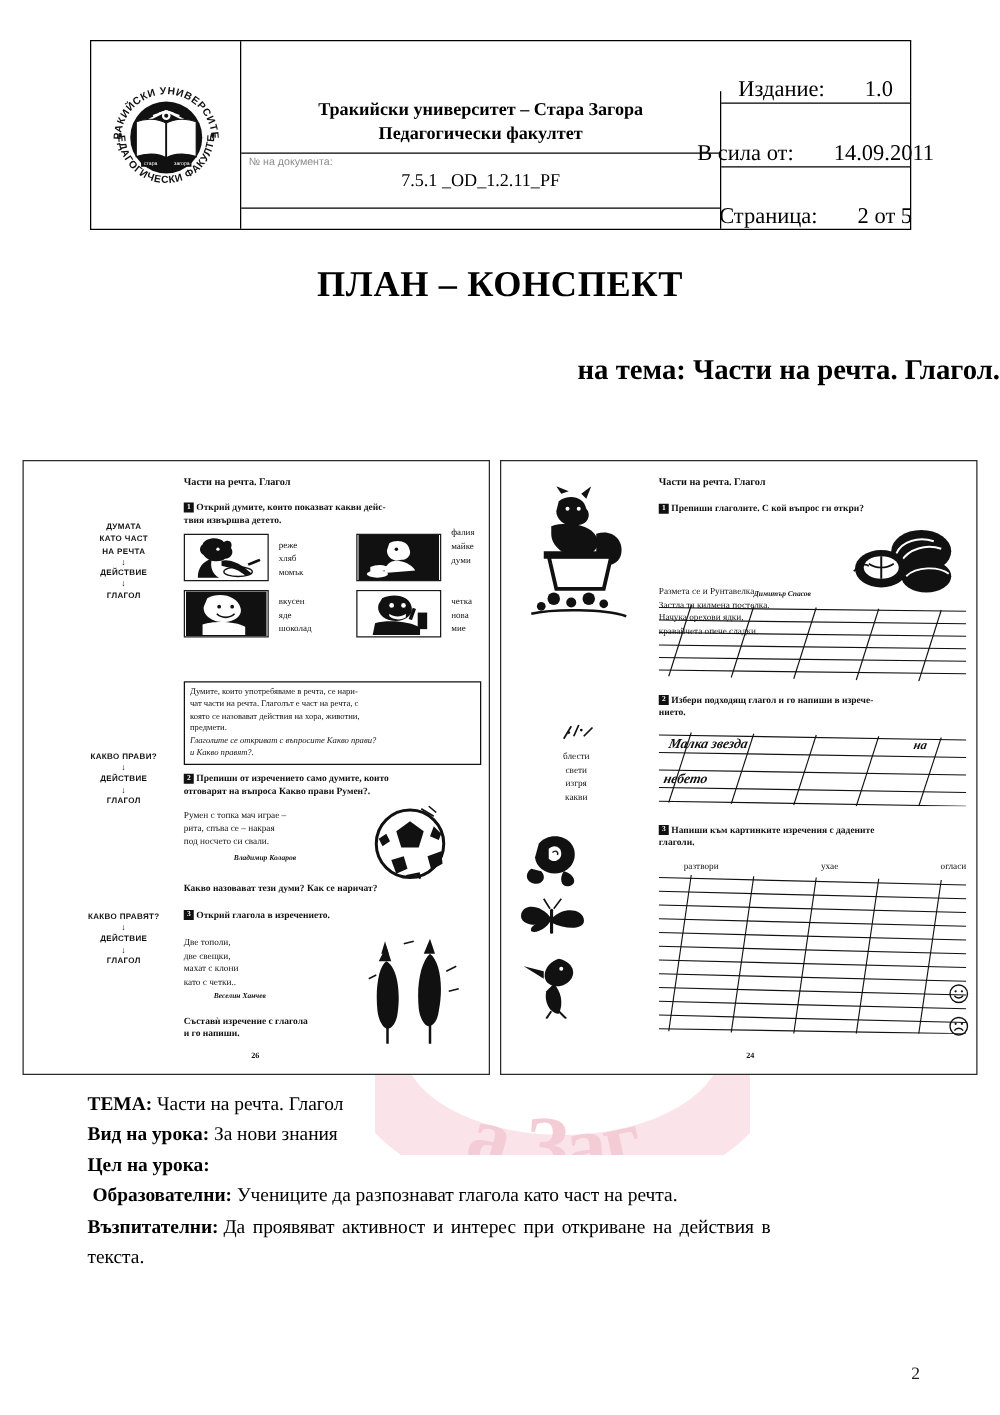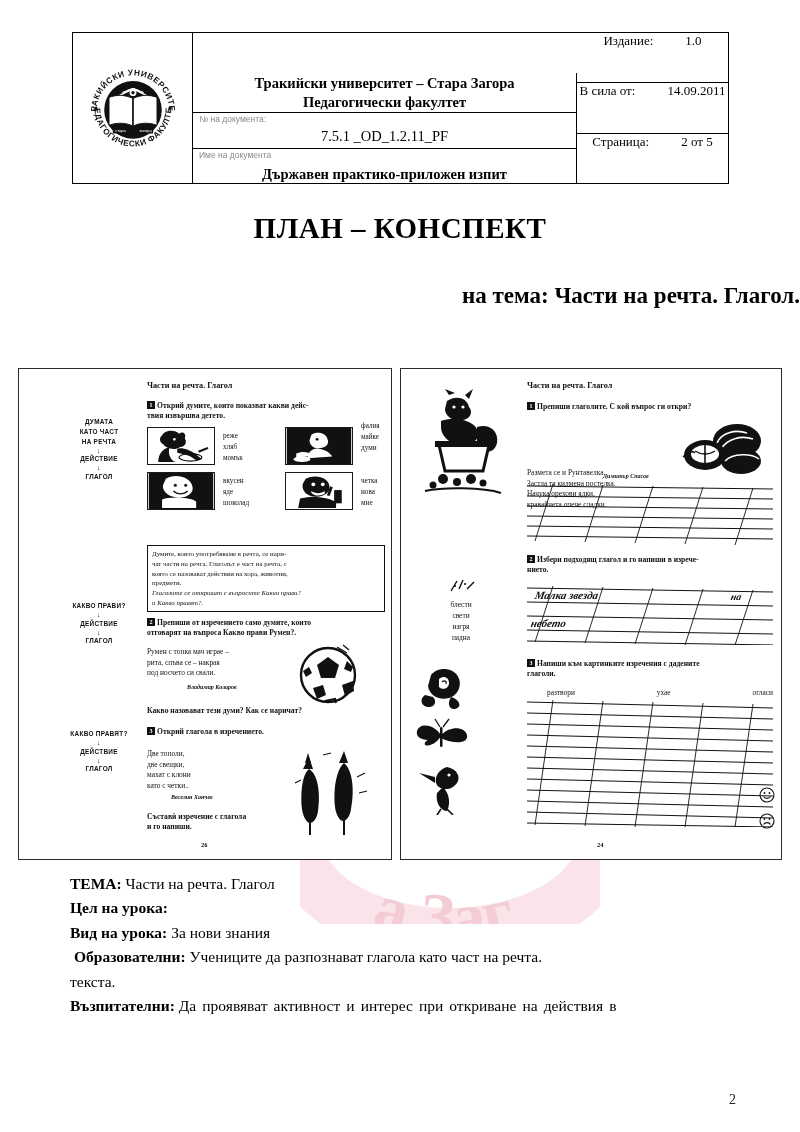--- a/index.html
+++ b/index.html
@@ -56,22 +56,22 @@
   .tiny-label {
     font-size: 8.5px; color: #8a8a8a; line-height: 1.1;
     font-family: "Liberation Sans", sans-serif;
   }
   .cell-value {
     text-align: center; font-size: 14.5px; padding-top: 3px;
   }
   .cell-value.b { font-weight: bold; }
   .hdr-right .rcell {
     flex: 1 1 0;
-    display: flex; align-items: flex-start; justify-content: center;
-    font-size: 13px;
+    display: flex; align-items: flex-end; justify-content: center;
+    font-size: 18px;
     border-bottom: 1.3px solid #000;
     white-space: nowrap;
     gap: 26px;
   }
   .hdr-right .rcell:last-child { border-bottom: none; }
   .rk { margin-right: 6px; }
 
   
   .logo-wrap { width: 96px; height: 96px; position: relative; }
 
@@ -219,24 +219,20 @@
   <div class="hdr-mid">
     <div class="hdr-row1">
       <div>Тракийски университет  –  Стара Загора</div>
       <div>Педагогически факултет</div>
     </div>
     <div class="hdr-row2">
       <div class="cell">
         <div class="tiny-label">№ на документа:</div>
         <div class="cell-value">7.5.1 _OD_1.2.11_PF</div>
       </div>
-    </div>
-    <div class="hdr-row3">
-      <div class="tiny-label">Име на документа</div>
-      <div class="cell-value b" style="padding-top:6px">Държавен практико-приложен изпит</div>
     </div>
   </div>
 
   <div class="hdr-right">
     <div class="rcell">
       <span class="rk">Издание:</span>
       <span>1.0</span>
     </div>
     <div class="rcell">
       <span class="rk">В сила от:</span>
@@ -503,21 +499,21 @@
 
     <div class="bk-ex" style="left:126px; top:186px; width:246px;">
       <span class="bk-num">2</span><span>Избери подходящ глагол и го напиши в изрече-</span><br>
       <span>нието.</span>
     </div>
 
     <div class="bk-words" style="left:30px; top:230px; width:60px; text-align:center;">
       <span>блести</span><br>
       <span>свети</span><br>
       <span>изгря</span><br>
-      <span>падна</span>
+      <span>какви</span>
     </div>
     <div style="position:absolute; left:44px; top:208px; width:36px; height:22px;">
       <svg viewBox="0 0 36 22" xmlns="http://www.w3.org/2000/svg">
         <path d="M6,14 L12,4" stroke="#111" stroke-width="1.4"></path>
         <path d="M14,12 L18,3" stroke="#111" stroke-width="1.4"></path>
         <path d="M22,12 L29,5" stroke="#111" stroke-width="1.4"></path>
         <circle cx="10" cy="9" r="1.1" fill="#111"></circle>
         <circle cx="20" cy="7" r="1.1" fill="#111"></circle>
       </svg>
     </div>
@@ -633,32 +629,32 @@
     <div class="bk-pageno" style="left:196px; top:472px;">24</div>
   </div>
 </div>
 
 <div class="lesson">
   <p>
     <span class="k">ТЕМА:</span>
     <span>Части на речта. Глагол</span>
   </p>
   <p>
-    <span class="k">Цел на урока:</span>
+    <span class="k">Вид на урока:</span>
+    <span>За нови знания</span>
   </p>
   <p>
-    <span class="k">Вид на урока:</span>
-    <span>За нови знания</span>
+    <span class="k">Цел на урока:</span>
   </p>
   <p class="indent">
     <span class="k">Образователни:</span>
     <span>Учениците да разпознават глагола като част на речта.</span>
   </p>
   <p>
-    <span>текста.</span>
-  </p>
-  <p>
     <span class="k">Възпитателни:</span>
     <span style="word-spacing:2.2px">Да проявяват активност и интерес при откриване на действия в</span>
   </p>
+  <p>
+    <span>текста.</span>
+  </p>
 </div>
 
 <div class="footer-pageno">2</div>
 
 </body></html>

